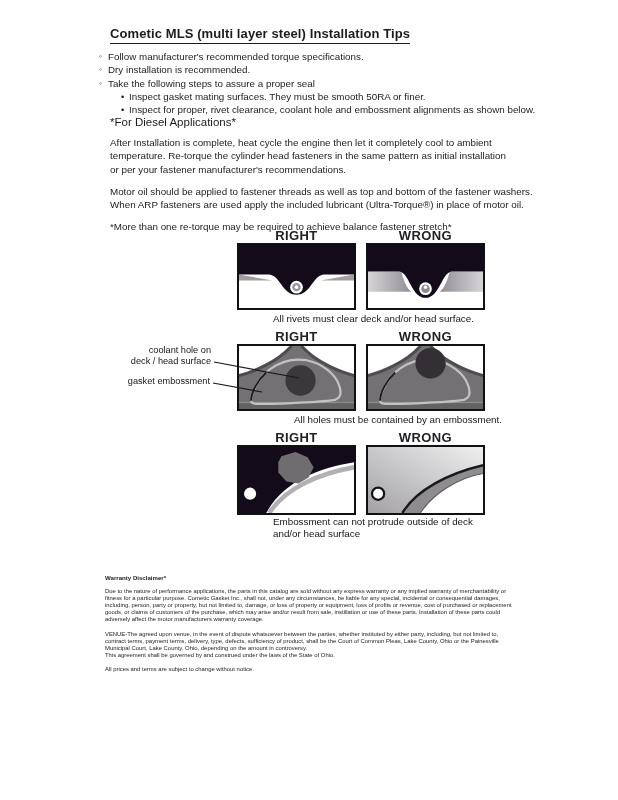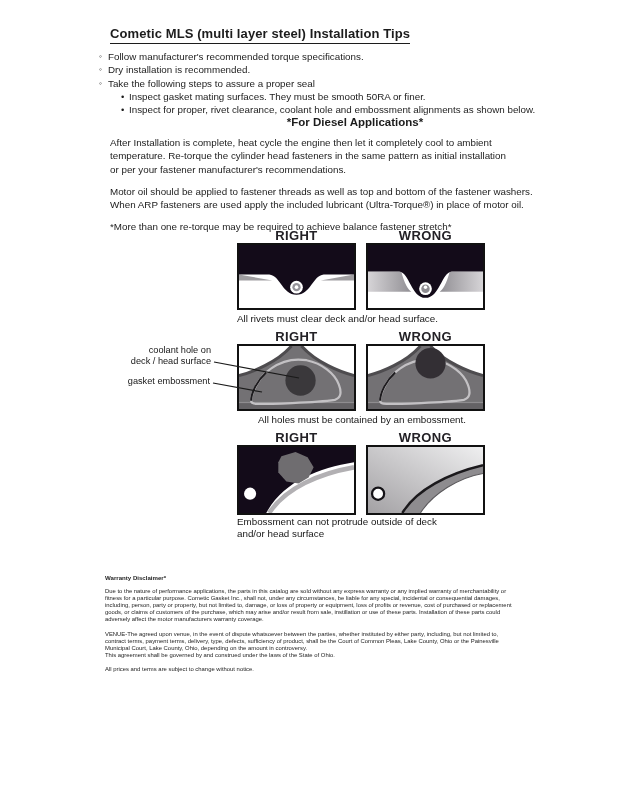--- a/index.html
+++ b/index.html
@@ -9,29 +9,29 @@
   .title{position:absolute;left:110px;top:26px;font-size:13px;font-weight:bold;
          letter-spacing:.1px;border-bottom:1.6px solid #1c1c1c;padding-bottom:2px;}
 
   .tips{position:absolute;left:99px;top:50px;width:505px;font-size:9.8px;line-height:13.3px;}
   .tip{display:flex;}
   .tip .marker{width:9px;flex:0 0 9px;font-size:8.5px;line-height:13.3px;}
   .tip.sub{padding-left:22px;}
   .tip.sub .marker{width:8px;flex:0 0 8px;font-size:9.5px;}
 
   .diesel{position:absolute;left:110px;top:116px;width:490px;font-size:9.8px;line-height:13.2px;}
-  .diesel h2{font-size:11.5px;font-weight:bold;margin:0 0 7px 0;text-align:center;}
+  .diesel h2{font-size:11.5px;font-weight:normal;margin:0 0 7px 0;}
   .diesel p{margin:0 0 9px 0;white-space:pre-line;}
 
   .dg-label{position:absolute;width:119px;text-align:center;font-size:13px;
             font-weight:bold;letter-spacing:.4px;color:#232126;}
   .dg-box{position:absolute;width:119px;border:2.5px solid #111;box-sizing:border-box;background:#fff;}
   .dg-box svg{display:block;width:100%;height:100%;}
   .h67{height:67px;} .h70{height:70px;}
-  .dg-caption{position:absolute;font-size:9.8px;line-height:12.4px;color:#161616;white-space:pre-line;}
+  .dg-caption{position:absolute;font-size:9.8px;line-height:12.4px;color:#161616;white-space:pre-line;margin-left:36px;}
   .caption-center{width:250px;text-align:center;}
 
   .anno{position:absolute;font-size:9.2px;line-height:11.3px;text-align:right;
         white-space:pre-line;color:#161616;}
   .leader{position:absolute;left:110px;top:340px;pointer-events:none;}
 
   .warranty{position:absolute;left:105px;top:574px;width:412px;font-size:5.9px;
             line-height:7.1px;color:#242424;}
   .warranty h3{font-size:6.1px;font-weight:bold;margin:0 0 7px 0;}
   .warranty p{margin:0 0 7px 0;white-space:pre-line;}

